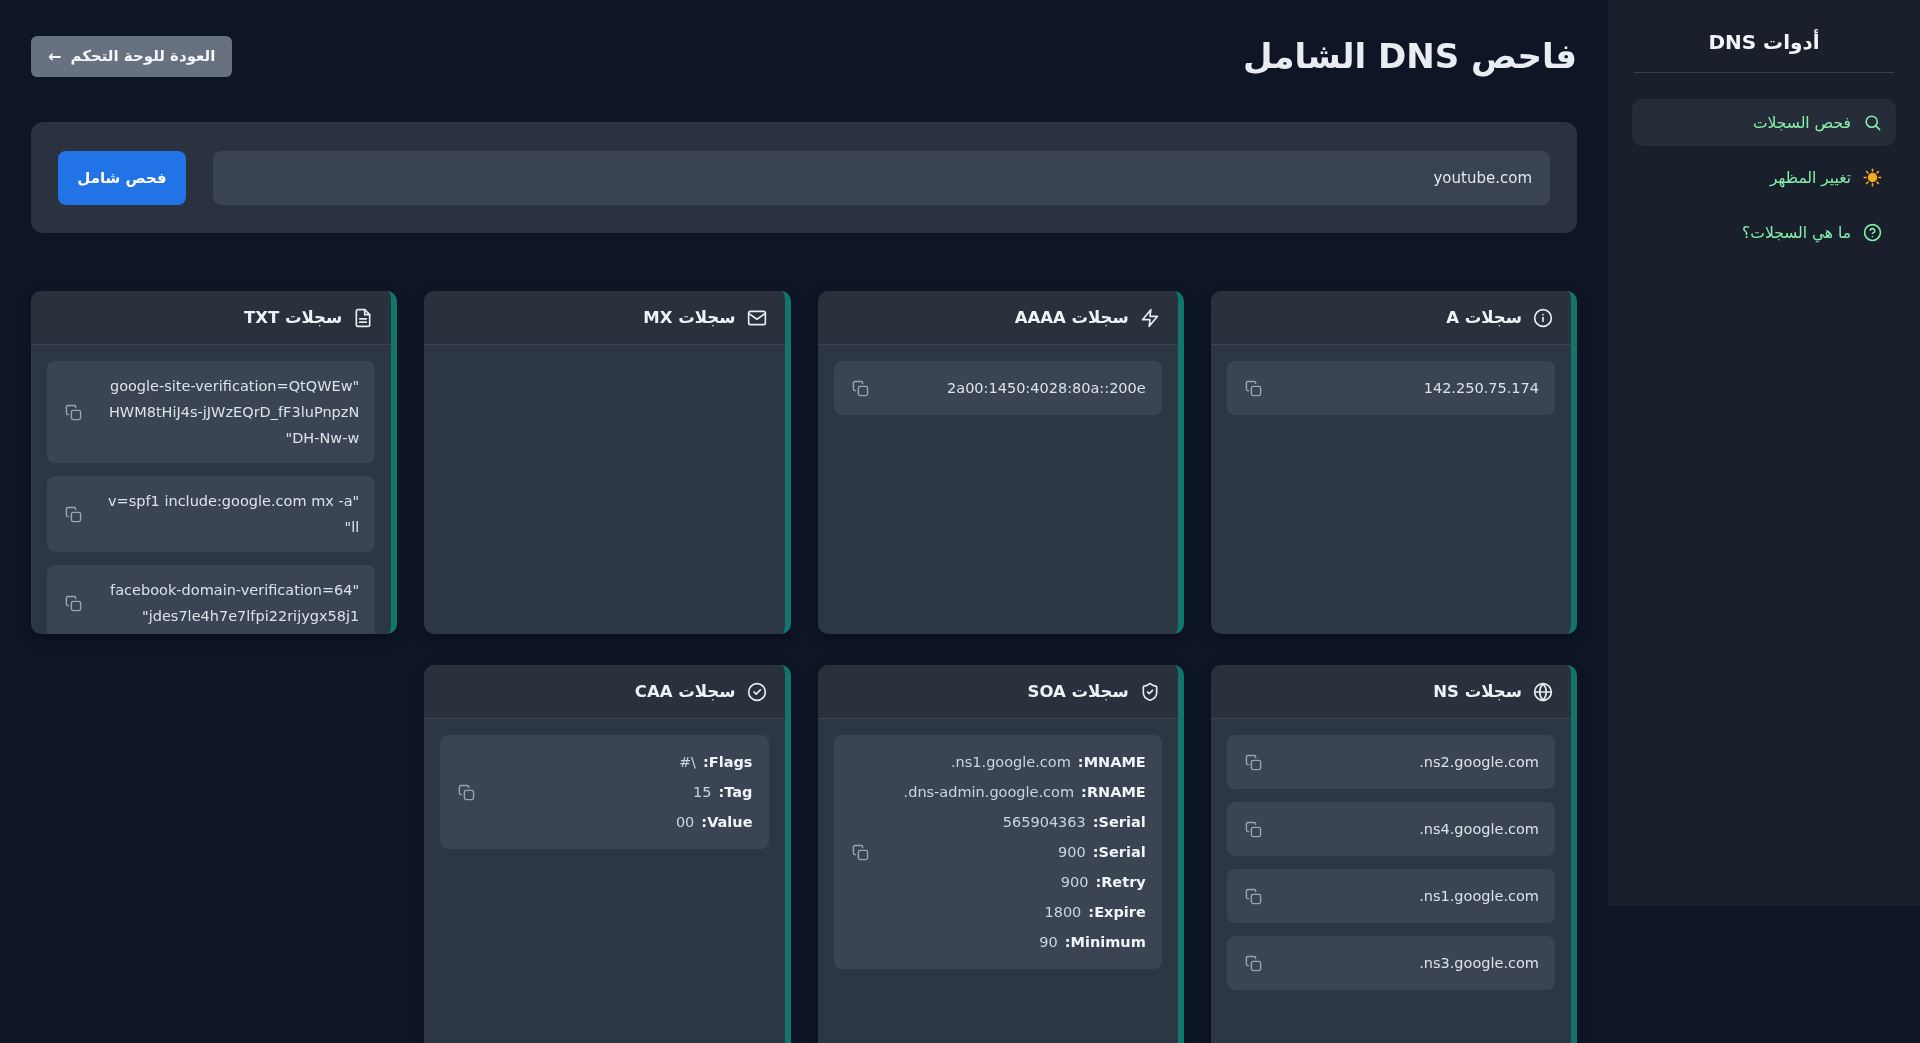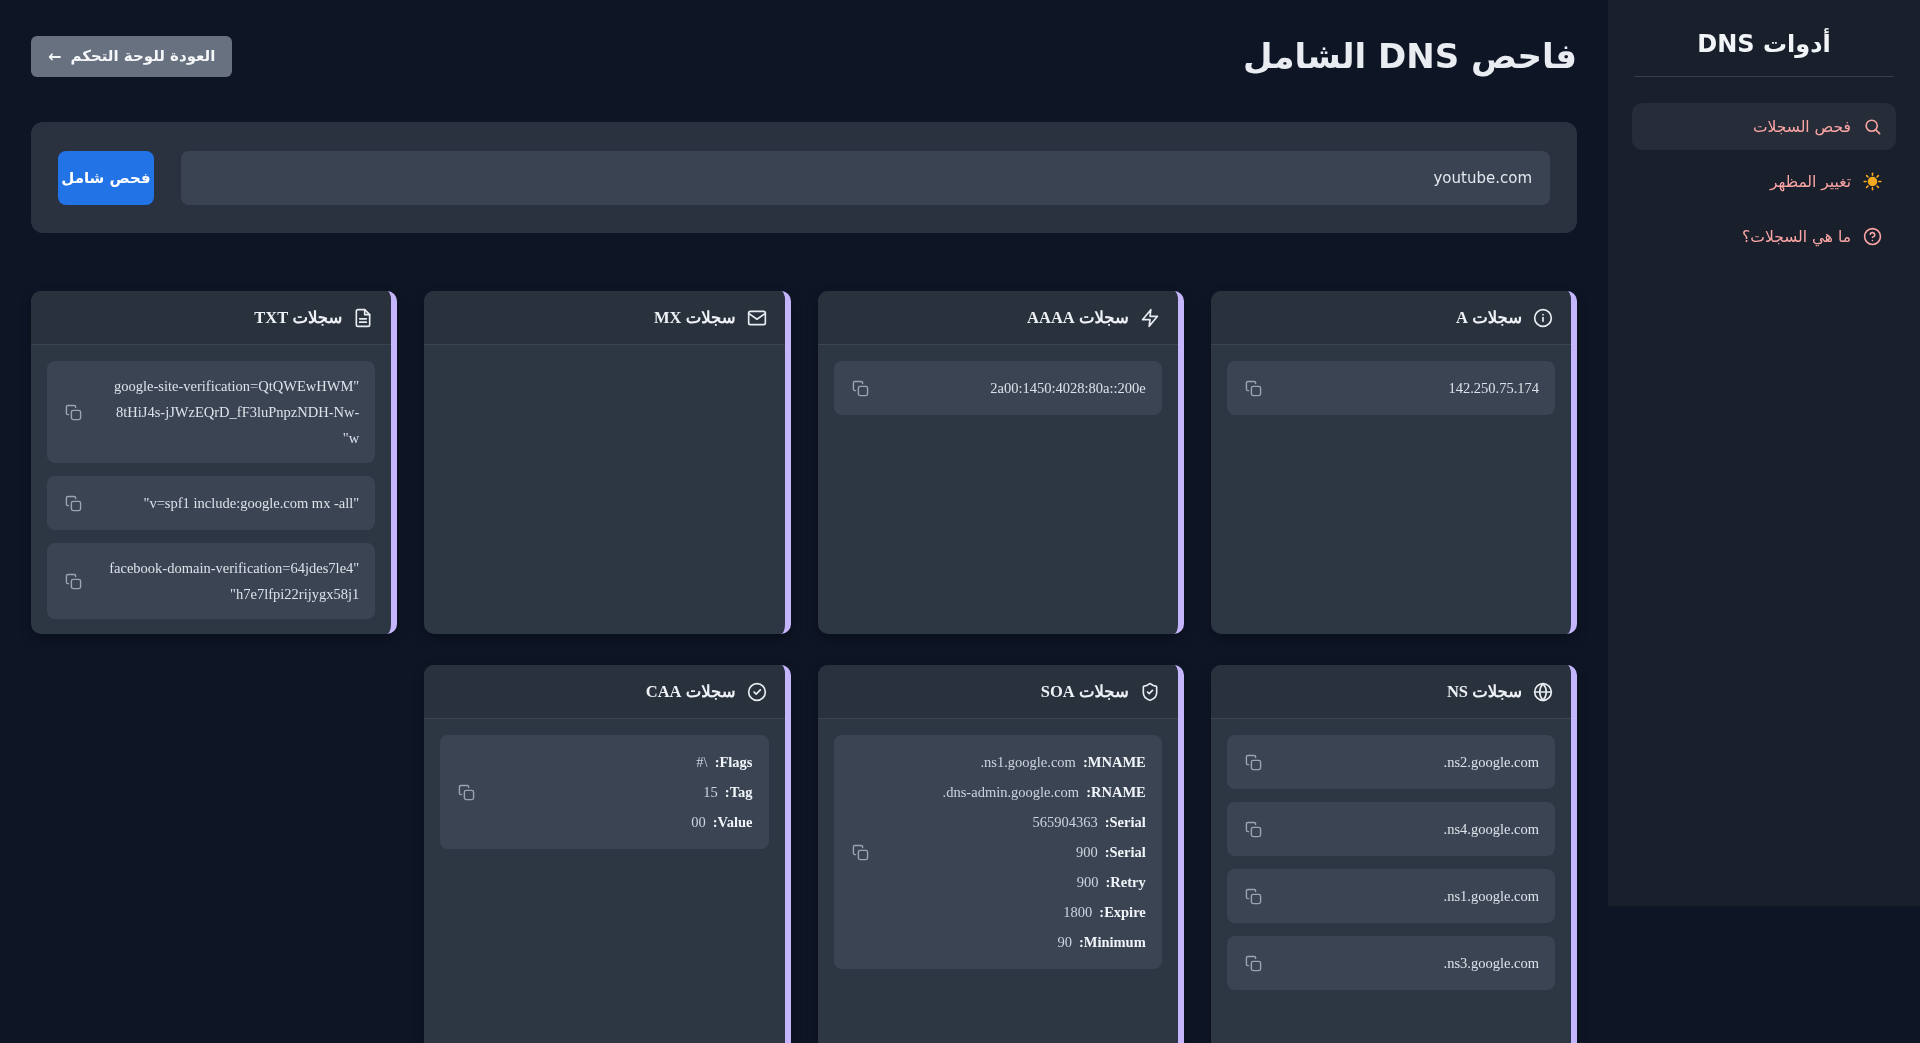--- a/index.html
+++ b/index.html
@@ -8,26 +8,26 @@
     font-family:"DejaVu Sans","Liberation Sans",sans-serif;
     background:#0e1525; color:#e9edf2; direction:rtl; overflow:hidden;
   }
   .layout { display:flex; width:1920px; height:1043px; }
 
   
   .sidebar {
     width:312px; height:906px; background:#1a202b; padding:22px 24px;
     flex:0 0 auto;
   }
-  .sidebar-title { font-size:24px; font-weight:bold; text-align:center; color:#f2f5f8; padding:8px 0 18px; }
+  .sidebar-title { font-size:20px; font-weight:bold; text-align:center; color:#f2f5f8; padding:8px 0 18px; }
   .sidebar hr { border:none; border-top:1px solid #39404c; margin:0 2px 26px; }
   .nav { display:flex; flex-direction:column; gap:8px; }
   .nav-item {
     display:flex; align-items:center; gap:12px;
-    padding:14px 14px; border-radius:10px; font-size:15.5px; color:#fca5a5; cursor:pointer;
+    padding:14px 14px; border-radius:10px; font-size:15.5px; color:#86efac; cursor:pointer;
   }
   .nav-item.active { background:#272d38; }
   .nav-item .icon { display:flex; align-items:center; }
 
   
   .main { flex:1 1 auto; padding:0 31px; }
   .topbar { display:flex; align-items:center; justify-content:space-between; margin-top:28px; height:56px; }
   .page-title { font-size:34px; font-weight:bold; color:#e9edf2; }
   .back-btn {
     display:flex; align-items:center; gap:9px;
@@ -39,34 +39,33 @@
   
   .search-panel {
     margin-top:38px; background:#2a323f; border-radius:12px; padding:27px;
     display:flex; align-items:center; gap:27px; height:111px;
   }
   .domain-input {
     flex:1 1 auto; height:54px; background:#3a4351; border:none; border-radius:8px;
     color:#e3e8ee; font-family:inherit; font-size:15px; padding:0 18px; outline:none;
   }
   .scan-btn {
-    flex:0 0 auto; width:96px; height:54px; background:#2273e6; color:#ffffff;
+    flex:0 0 auto; width:128px; height:54px; background:#2273e6; color:#ffffff;
     border:none; border-radius:8px; font-family:inherit; font-size:15px; font-weight:bold; cursor:pointer;
   }
 
   
   .grid {
     margin-top:58px; display:grid; grid-template-columns:repeat(4,1fr);
     gap:31px 27px;
   }
   .card {
     background:#2d3643; border-radius:10px; border-left:none;
-    border-right:6px solid #c4b5fd; overflow:hidden;
+    border-right:6px solid #0f766e; overflow:hidden;
     box-shadow:0 5px 12px rgba(0,0,0,.28);
-    font-family:Liberation Serif, serif;
   }
   .card.h1 { height:343px; }
   .card.h2 { height:428px; }
   .card-head {
     display:flex; align-items:center; gap:11px;
     background:#29313d; border-bottom:1px solid #3c4450; padding:16px 18px; height:54px;
   }
   .card-head .icon { display:flex; align-items:center; color:#e8ecf1; }
   .card-title { font-size:16.5px; font-weight:bold; color:#eef1f5; }
   .card-body { padding:16px; display:flex; flex-direction:column; gap:13px; }

